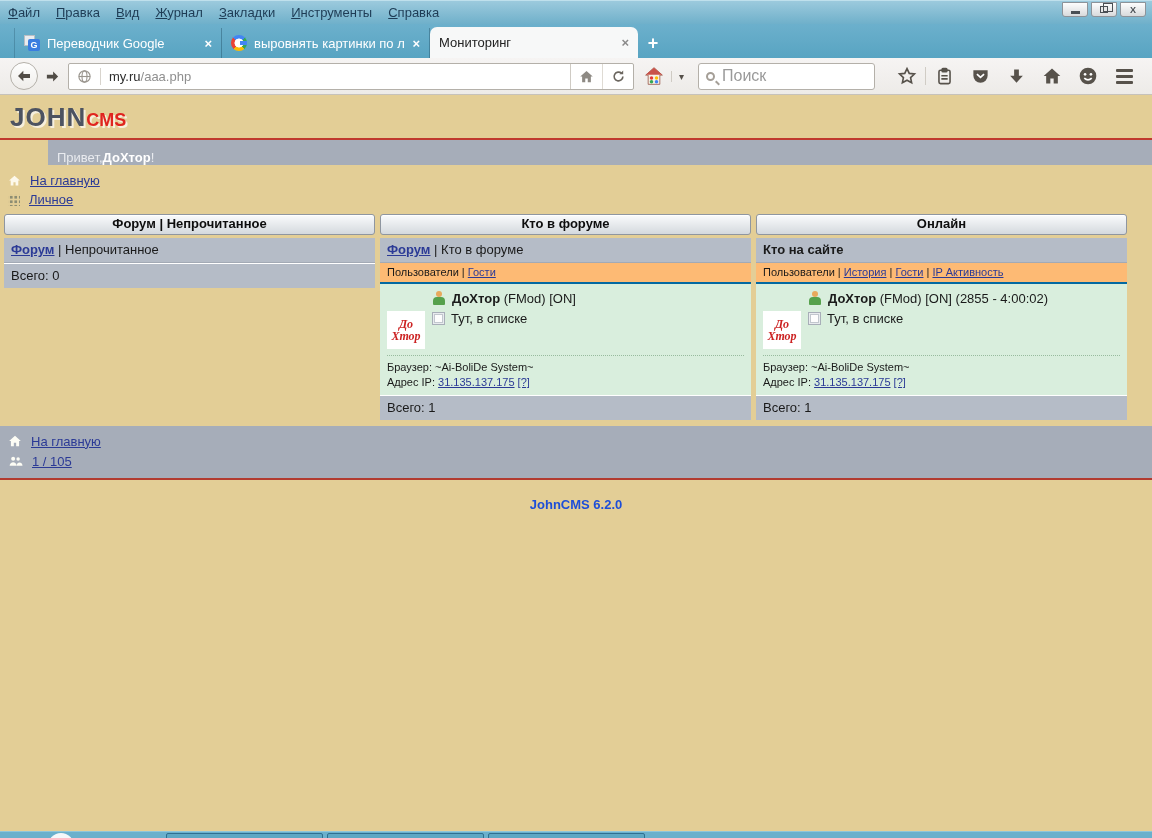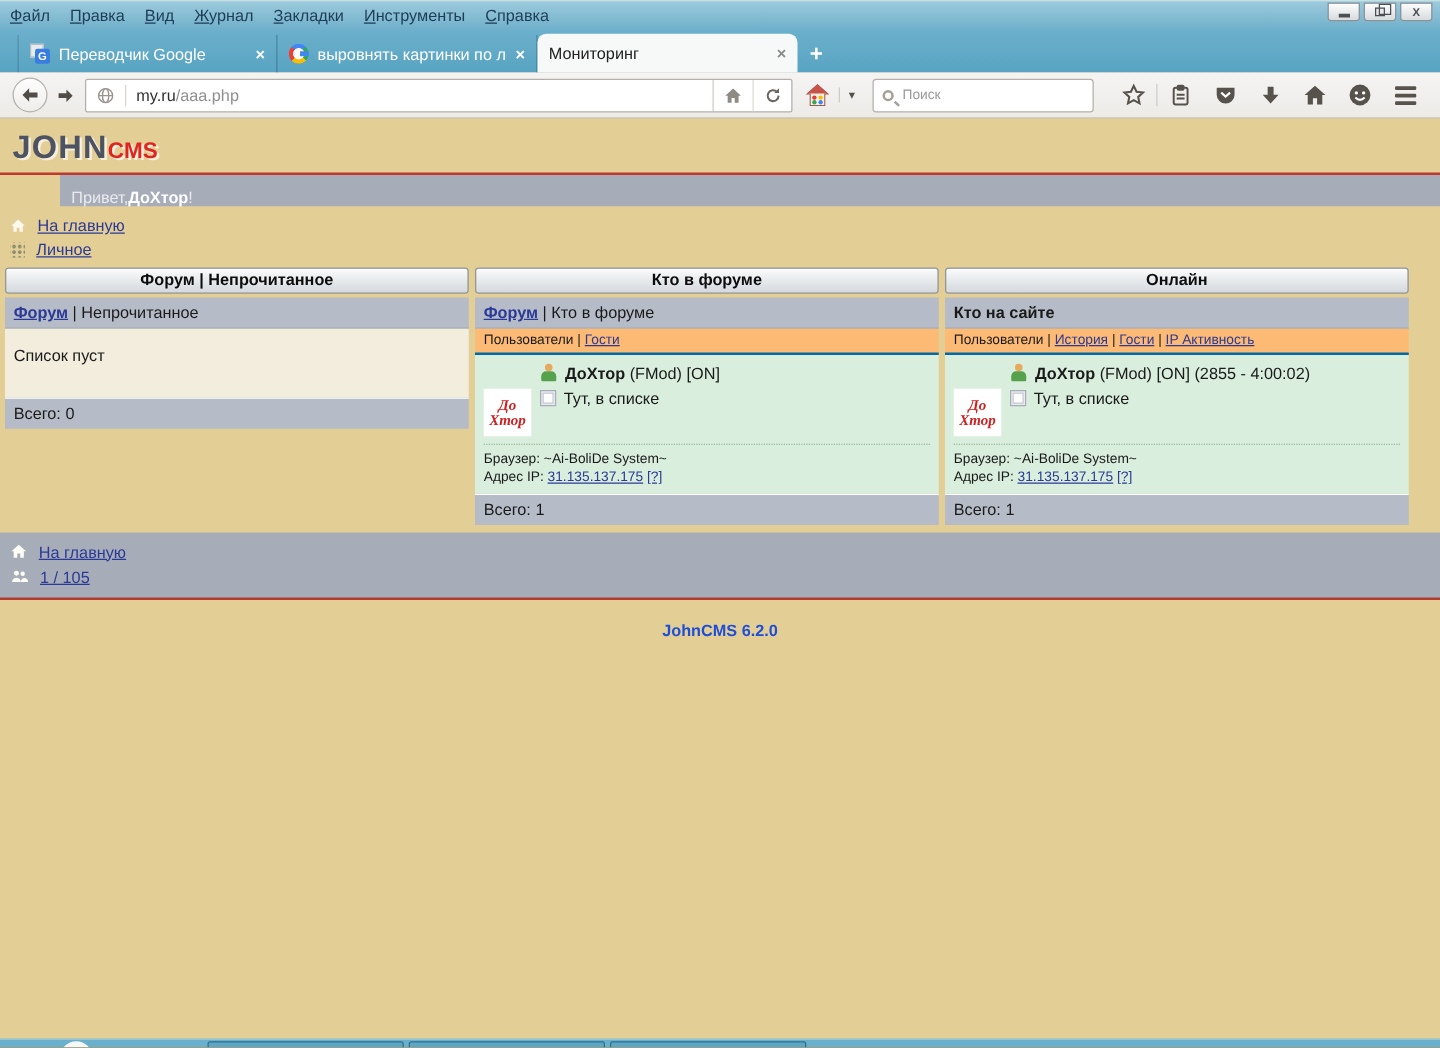--- a/index.html
+++ b/index.html
@@ -42,21 +42,21 @@
   .urlbar { width:566px; height:27px; background:#fff; border:1px solid #b4b0a9; border-radius:2px; display:flex; align-items:center; padding-left:8px; flex:0 0 auto; }
   .urlbar .divider { width:1px; height:17px; background:#d8d4cd; margin:0 8px; }
   .url-text { font-size:13px; color:#2f2f2f; white-space:nowrap; flex:1; }
   .url-text .path { color:#8f8f8f; }
   .url-right { display:flex; align-items:center; height:100%; border-left:1px solid #cfcbc4; }
   .url-btn { width:31px; height:100%; display:flex; align-items:center; justify-content:center; cursor:pointer; }
   .url-btn + .url-btn { border-left:1px solid #dfdbd4; }
   .ext-btn { display:flex; align-items:center; margin:0 6px 0 10px; cursor:pointer; }
   .ext-caret { font-size:10px; color:#55504a; margin-left:7px; padding-left:7px; border-left:1px solid #cfcbc4; }
   .searchbox { width:200px; height:27px; background:#fff; border:1px solid #b4b0a9; border-radius:3px; display:flex; align-items:center; padding:0 7px; margin-left:8px; }
-  .searchbox input { border:none; outline:none; font-size:11px; width:100%; font-family:"Liberation Sans",sans-serif; background:transparent; }
+  .searchbox input { border:none; outline:none; font-size:16px; width:100%; font-family:"Liberation Sans",sans-serif; background:transparent; }
   .searchbox input::placeholder { color:#9a9a9a; }
   .mag { width:9px; height:9px; border:2px solid #a59f97; border-radius:50%; position:relative; margin-right:7px; flex:0 0 auto; }
   .mag::after { content:""; position:absolute; width:5px; height:2px; background:#a59f97; transform:rotate(45deg); left:7px; top:8px; }
   .toolbar-icons { display:flex; align-items:center; margin-left:14px; gap:0; }
   .tool-btn { width:36px; height:28px; display:flex; align-items:center; justify-content:center; cursor:pointer; }
   .tool-sep { width:1px; height:18px; background:#d0ccc5; }
   .hamburger { display:flex; flex-direction:column; gap:3px; }
   .hamburger span { width:17px; height:3px; background:#57524b; border-radius:1px; }
 
   
@@ -269,23 +269,20 @@
       </div>
     </div>
 
     <div class="columns">
 
       <div class="col">
         <div class="col-header">Форум | Непрочитанное</div>
         <div class="bar-title">
           <a style="font-weight:bold">Форум</a><span> | Непрочитанное</span>
         </div>
-        <div class="content-cream">
-          <span>Список пуст</span>
-        </div>
         <div class="bar-total">Всего: 0</div>
       </div>
 
       <div class="col">
         <div class="col-header">Кто в форуме</div>
         <div class="bar-title">
           <a style="font-weight:bold">Форум</a><span> | Кто в форуме</span>
         </div>
         <div class="bar-sub">
           <span>Пользователи</span><span> | </span><a>Гости</a>

